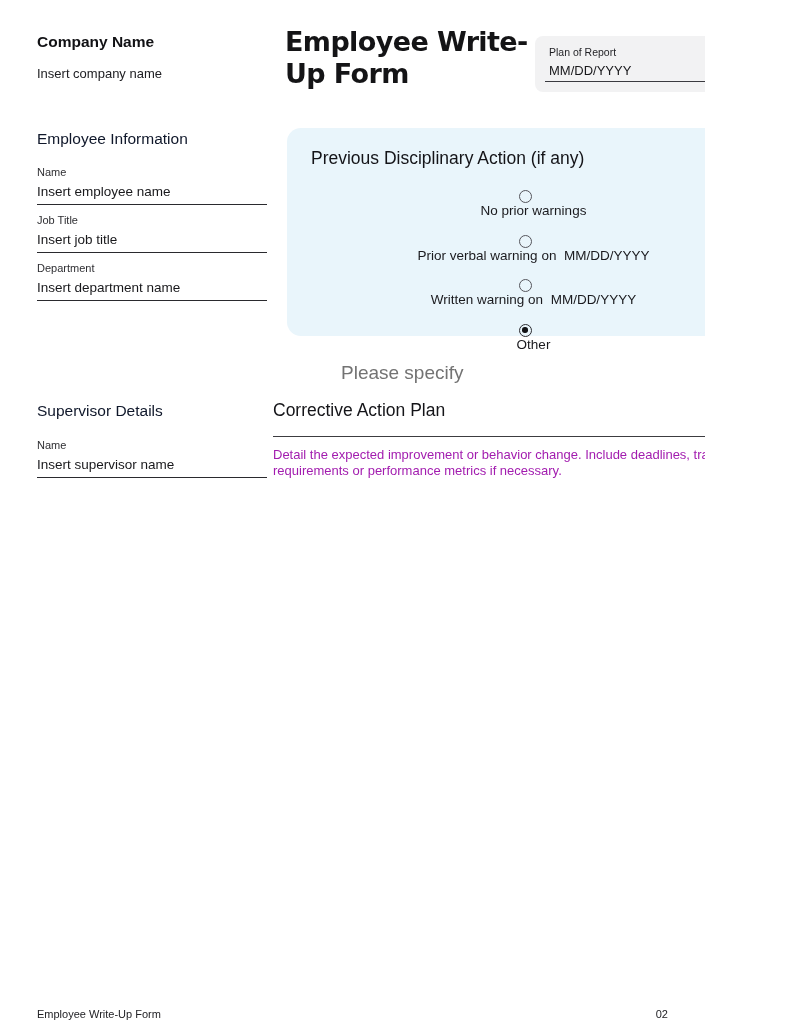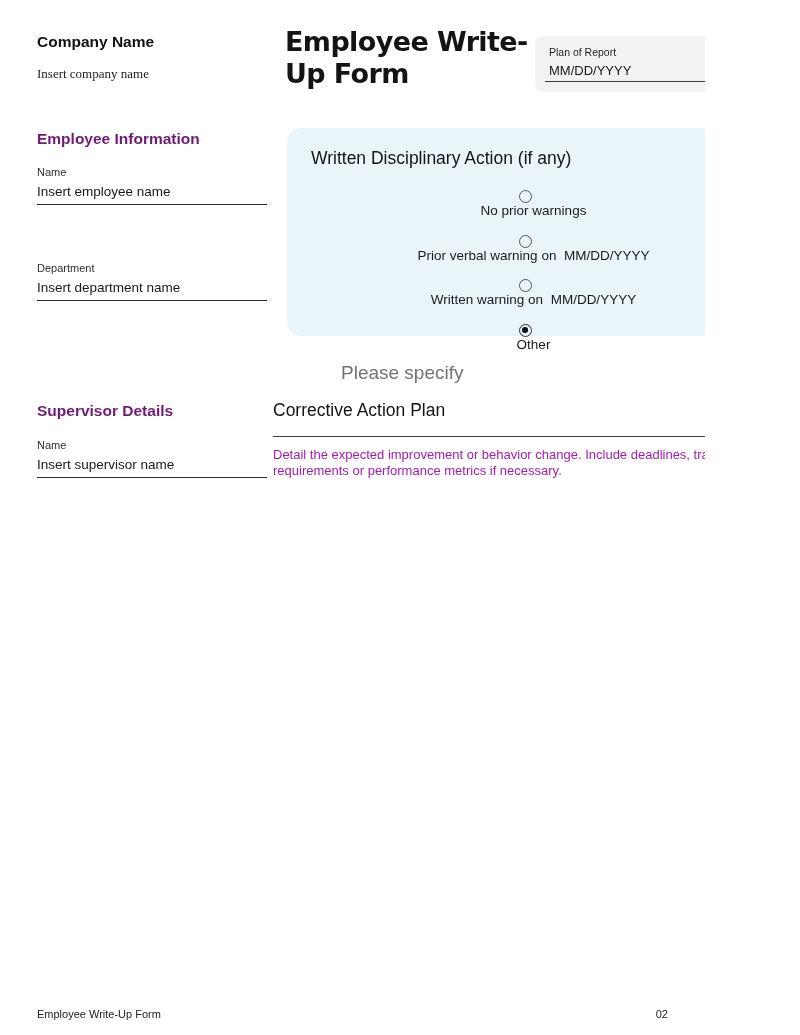--- a/index.html
+++ b/index.html
@@ -9,39 +9,39 @@
     width:705px; height:1035px;
     background:#ffffff;
     font-family:"Liberation Sans", sans-serif;
     color:#1b1b1d;
     overflow:hidden;
     padding-left:48px;
   }
   
   .company-block { position:absolute; left:37px; top:33px; width:230px; }
   .company-heading { font-size:15.5px; font-weight:700; color:#111114; }
-  .company-sub { margin-top:15px; font-size:13px; color:#202024;font-family:Liberation Serif, serif; }
+  .company-sub { margin-top:15px; font-size:13px; color:#202024; }
 
   .form-title {
     position:absolute; left:285px; top:26px; width:250px;
     font-family:"DejaVu Sans", sans-serif;
     font-size:27px; font-weight:700; line-height:32px;
     letter-spacing:-0.6px; color:#141416;
   }
 
   .date-box {
     position:absolute; left:535px; top:36px; width:226px; height:56px;
     background:#f2f2f3; border-radius:8px; padding:10px 14px 0 14px;
   }
   .date-label { font-size:10.5px; color:#1f1f23; }
   .date-value { margin-top:5px; font-size:13px; color:#18181b; }
   .date-underline { position:absolute; left:10px; right:4px; bottom:10px; border-bottom:1.5px solid #3a3a40; }
 
   
-  .section-heading { font-size:15.5px; font-weight:700; color:#701a75; }
+  .section-heading { font-size:15.5px; font-weight:400; color:#0f172a; }
   .emp-info-heading { position:absolute; left:37px; top:130px; }
   .sup-heading { position:absolute; left:37px; top:402px; }
 
   .field { position:absolute; left:37px; width:230px; }
   .field-label { font-size:11px; color:#2e2e32; }
   .field-value { margin-top:6px; font-size:13.5px; color:#18181b; padding-bottom:5px; border-bottom:1.2px solid #2a2a2e; }
 
   
   .blue-panel {
     position:absolute; left:287px; top:128px; width:476px; height:208px;
@@ -93,27 +93,31 @@
     <div class="date-value">MM/DD/YYYY</div>
     <div class="date-underline"></div>
   </div>
 
   <div class="section-heading emp-info-heading">Employee Information</div>
 
   <div class="field" style="top:166px">
     <div class="field-label">Name</div>
     <div class="field-value">Insert employee name</div>
   </div>
+  <div class="field" style="top:214px">
+    <div class="field-label">Job Title</div>
+    <div class="field-value">Insert job title</div>
+  </div>
   <div class="field" style="top:262px">
     <div class="field-label">Department</div>
     <div class="field-value">Insert department name</div>
   </div>
 
   <div class="blue-panel">
-    <div class="panel-heading">Written Disciplinary Action (if any)</div>
+    <div class="panel-heading">Previous Disciplinary Action (if any)</div>
     <div class="options">
       <div class="option-row">
         <span class="radio"></span>
         <span class="option-label">No prior warnings</span>
       </div>
       <div class="option-row">
         <span class="radio"></span>
         <span class="option-label">Prior verbal warning on  MM/DD/YYYY</span>
       </div>
       <div class="option-row">

